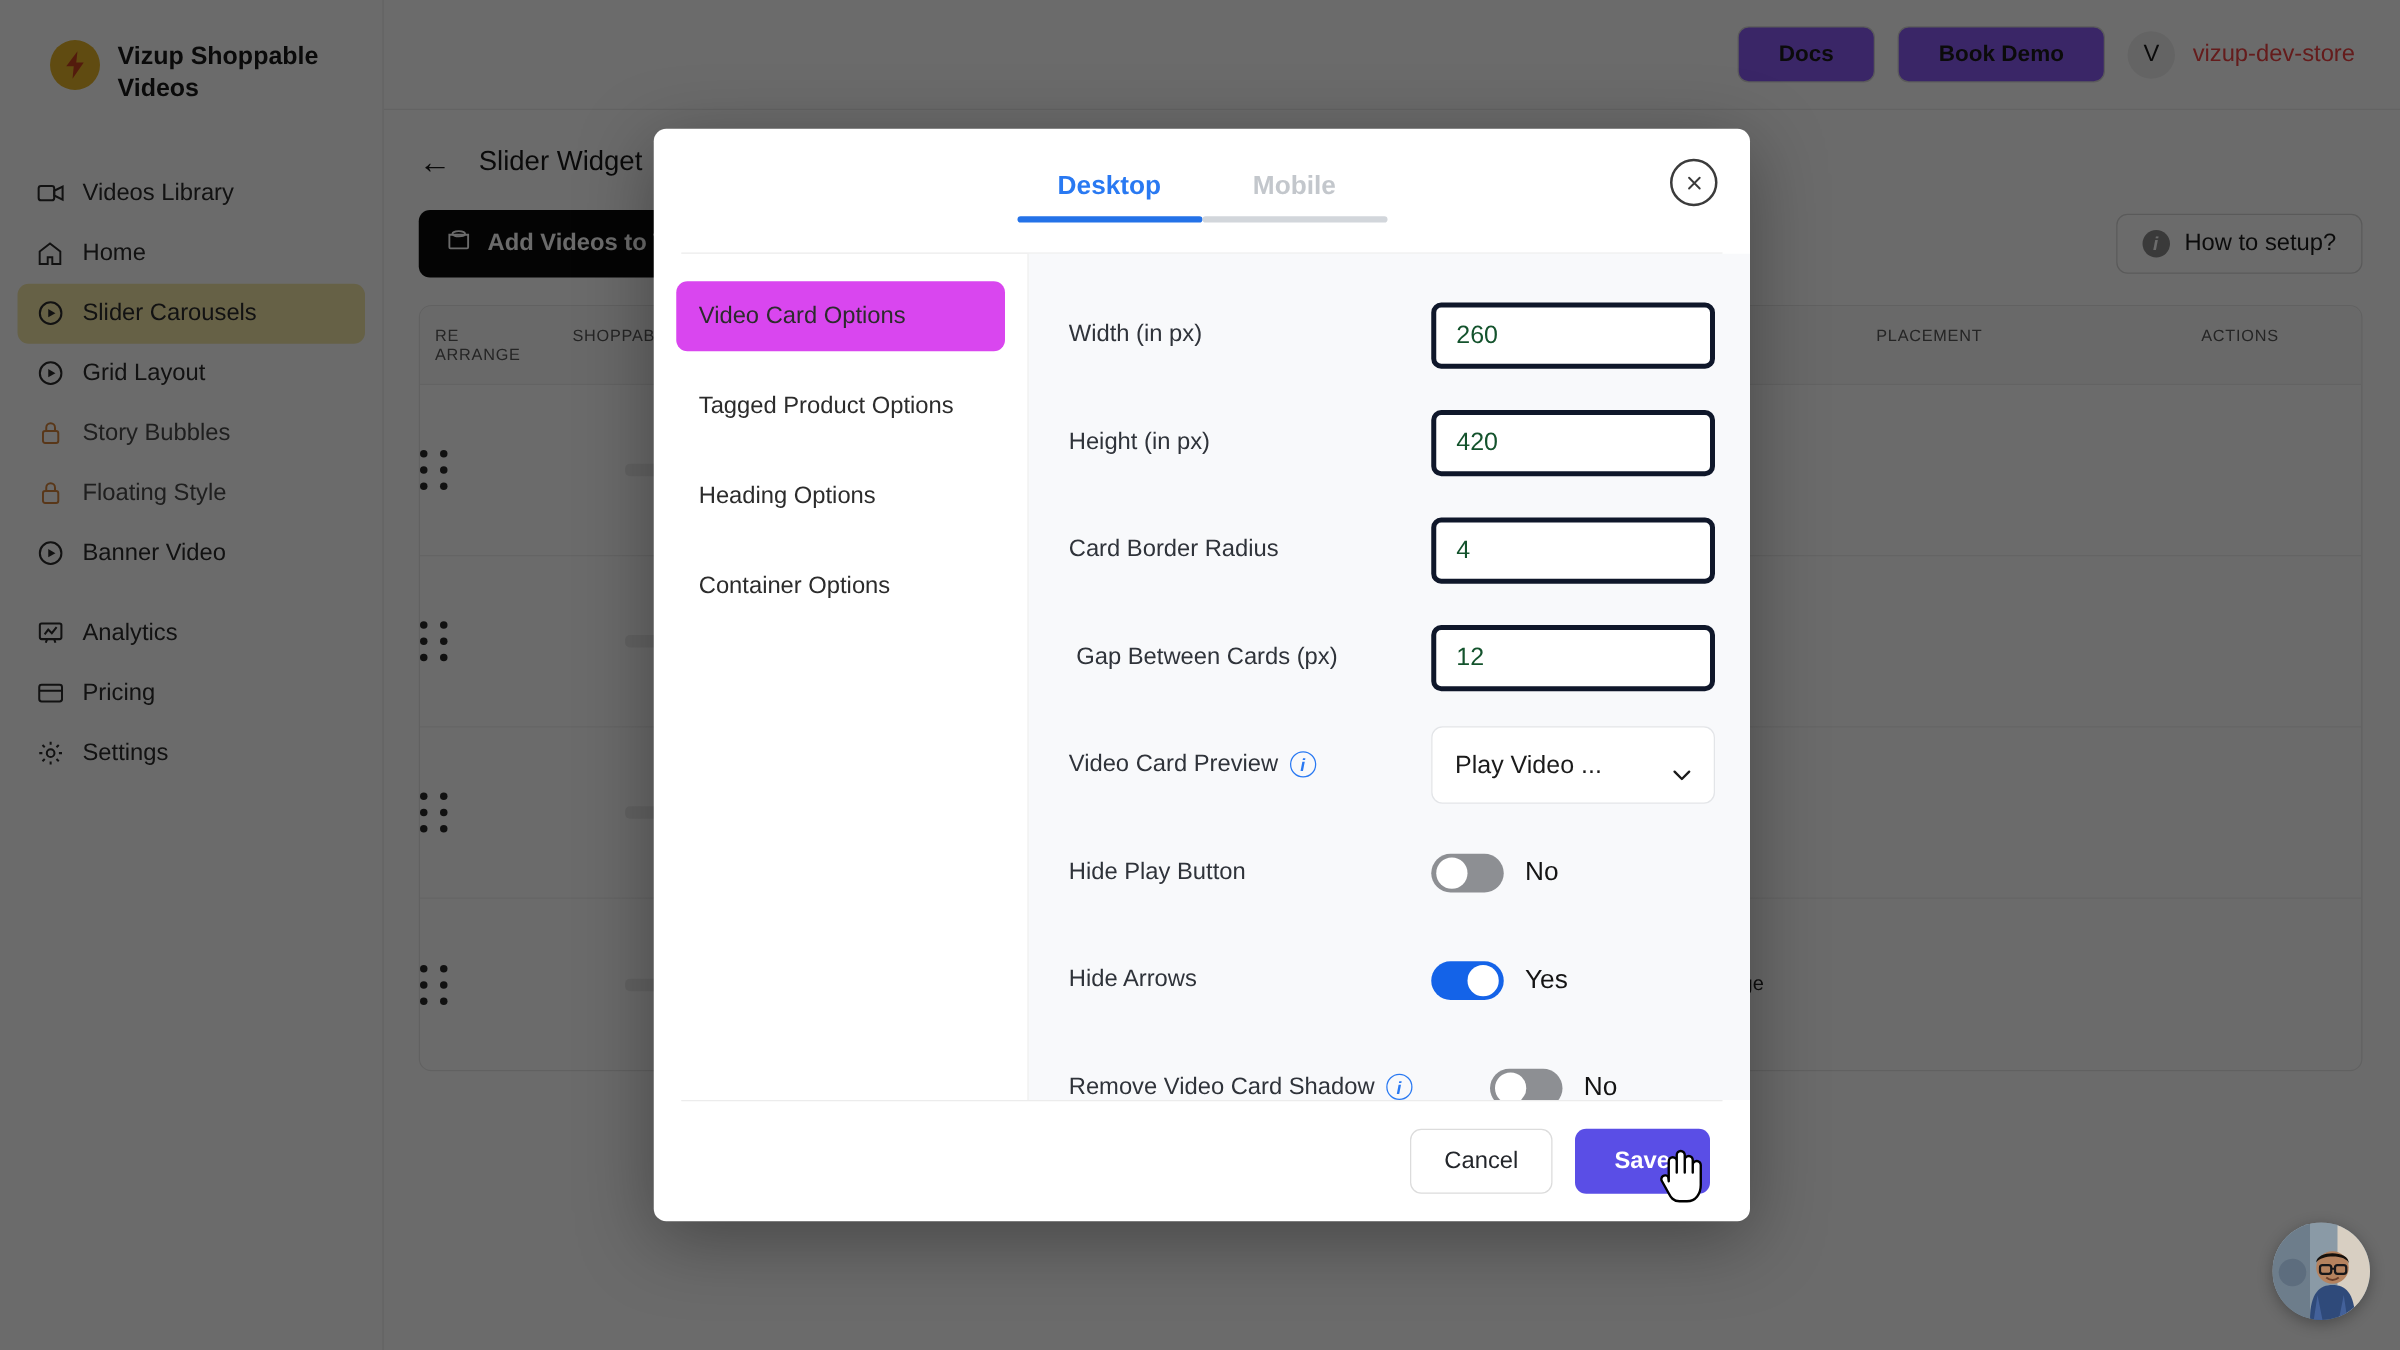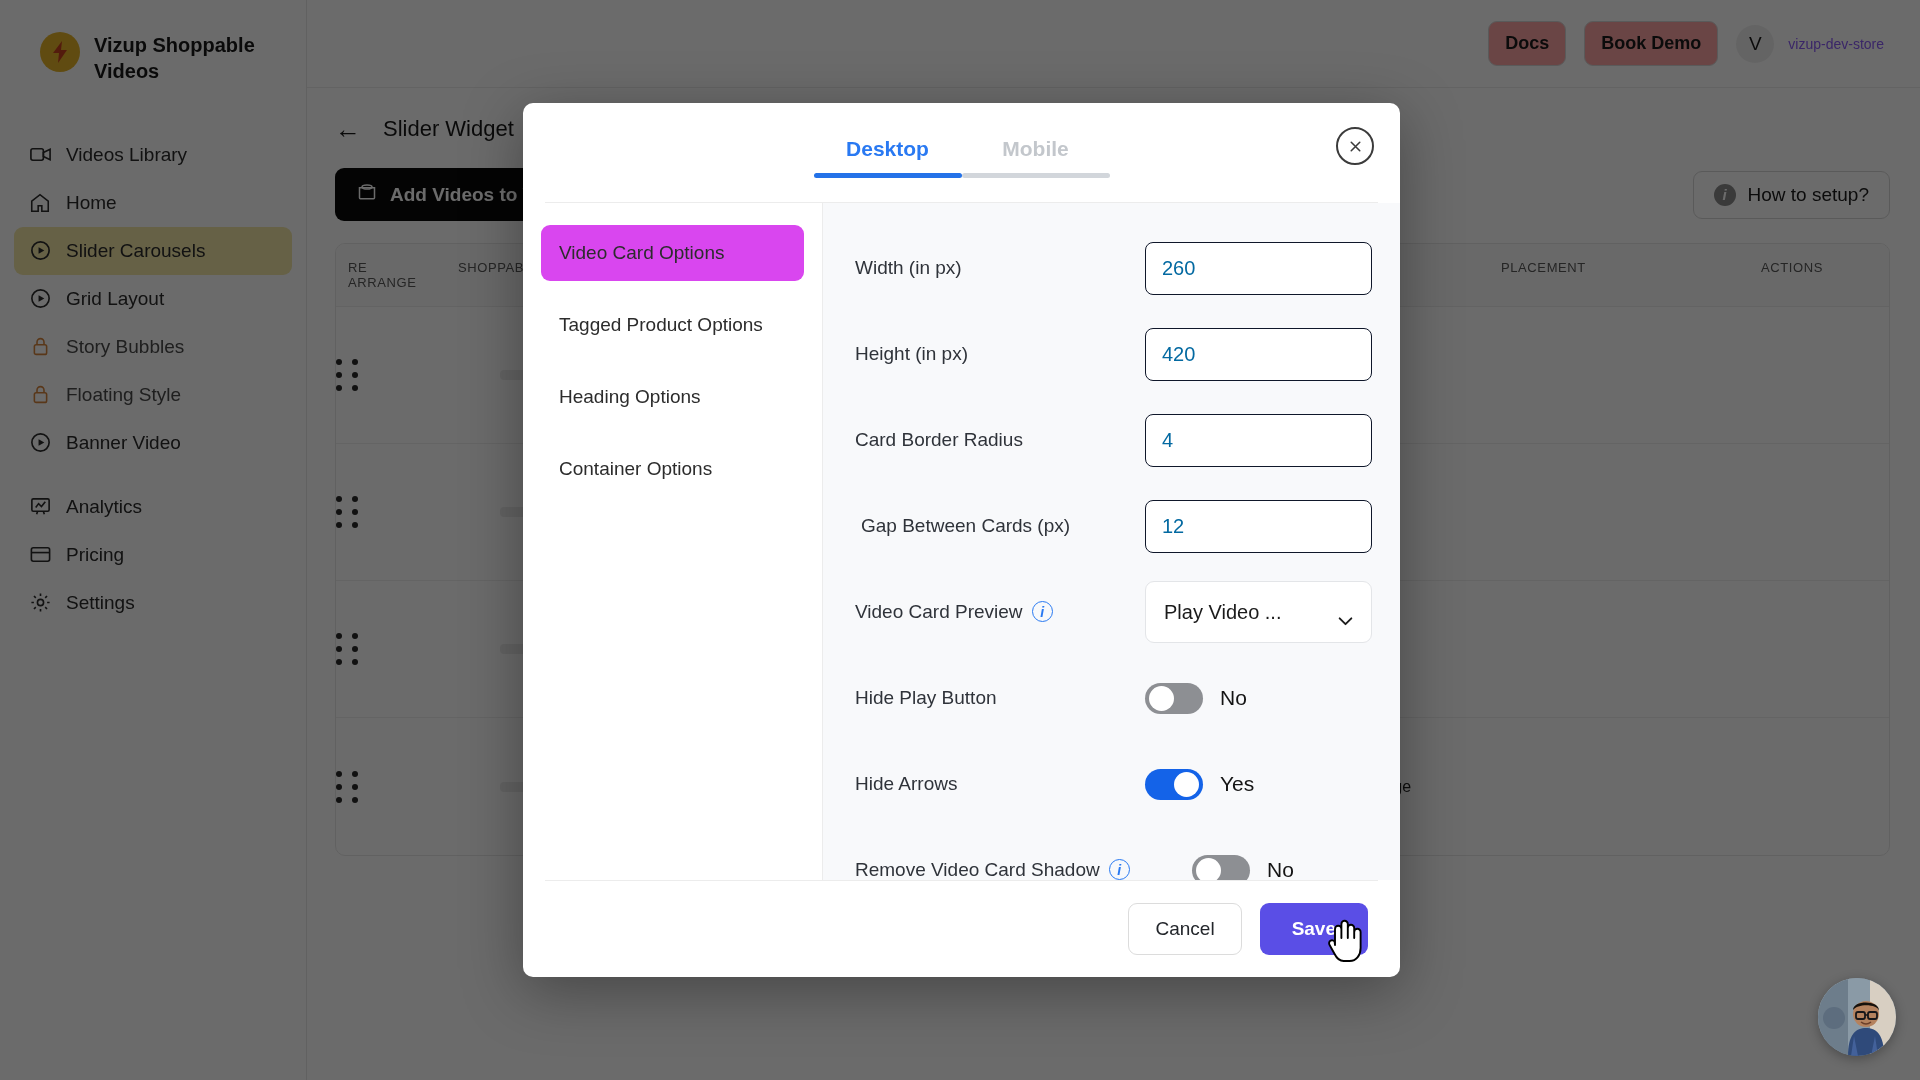--- a/index.html
+++ b/index.html
@@ -42,32 +42,32 @@
   .nav-item.locked { color: #4a4a4a; }
   .nav-ico { width: 24px; height: 24px; flex-shrink: 0; display:flex; align-items:center; justify-content:center; }
   .nav-gap { height: 16px; }
 
   .content { flex: 1; position: relative; background: #ffffff; }
   .topbar {
     height: 88px; display: flex; align-items: center; justify-content: flex-end;
     gap: 18px; padding-right: 36px; border-bottom: 1px solid #ededed;
   }
   .pill-btn {
-    border: 1px solid #d7d7d7; border-radius: 9px; background: #fca5a5;
-    padding: 11px 16px; font-size: 18px; font-weight: bold; color: #1c1c1c;
+    border: 1px solid #d7d7d7; border-radius: 9px; background: #8b5cf6;
+    padding: 11px 32px; font-size: 18px; font-weight: bold; color: #1c1c1c;
     cursor: pointer;
   }
   .store-chip { display: flex; align-items: center; gap: 14px; cursor: pointer; }
   .store-avatar {
     width: 38px; height: 38px; border-radius: 50%;
     background: #efefef; color: #1a1a1a;
     display:flex; align-items:center; justify-content:center;
     font-size: 19px;
   }
-  .store-name { font-size: 14px; color: #8b5cf6; }
+  .store-name { font-size: 19px; color: #ef4444; }
 
   .page-head { display: flex; align-items: center; gap: 22px; padding: 28px 0 0 28px; }
   .back-arrow { font-size: 26px; color: #1a1a1a; cursor: pointer; line-height: 1; }
   .page-title { font-size: 22px; color: #1a1a1a; }
 
   .action-row { display: flex; align-items: center; justify-content: space-between; padding: 26px 30px 0 28px; }
   .dark-btn {
     background: #0b0b0b; color: #fff; border-radius: 9px;
     padding: 14px 22px; font-size: 19px; font-weight: bold;
     display: flex; align-items: center; gap: 13px; cursor: pointer; border: none;
@@ -150,22 +150,22 @@
     line-height: 1.35; padding-right: 10px;
   }
   .field-label.indent { padding-left: 6px; }
   .info-i {
     width: 21px; height: 21px; border-radius: 50%; border: 1.6px solid #2979f2;
     color: #2979f2; font-size: 14px; font-weight: bold; font-style: italic;
     display: flex; align-items: center; justify-content: center; flex-shrink: 0;
     cursor: pointer;
   }
   .text-input {
-    width: 227px; height: 53px; border: 1px solid #0f172a; border-radius: 8px;
-    background: #fff; font-size: 20px; color: #0369a1; padding: 0 16px;
+    width: 227px; height: 53px; border: 4px solid #0f172a; border-radius: 8px;
+    background: #fff; font-size: 20px; color: #14532d; padding: 0 16px;
     font-family: "Liberation Sans", sans-serif;
   }
   .select-wrap { position: relative; width: 227px; }
   .select-box {
     width: 227px; height: 62px; border: 1px solid #e3e5e8; border-radius: 9px;
     background: #fff; font-size: 20px; color: #1b1b1b;
     display: flex; align-items: center; justify-content: space-between; padding: 0 18px;
     cursor: pointer;
   }
   .chev { width: 15px; height: 9px; }

